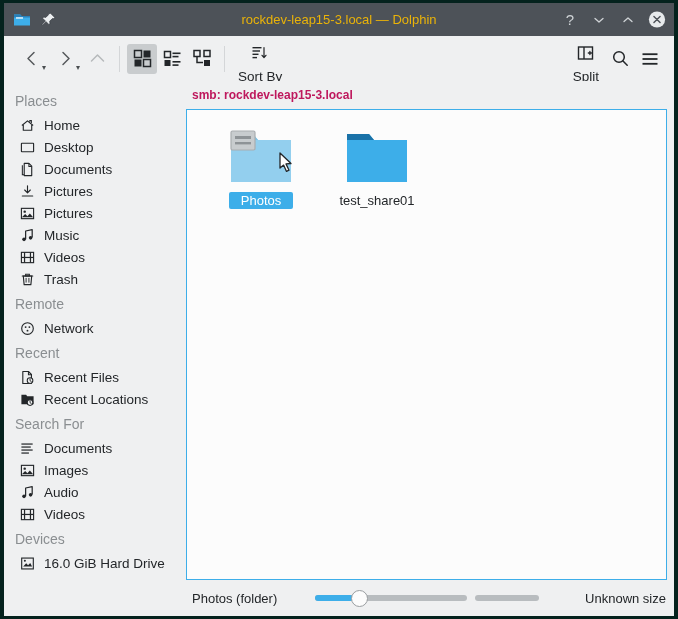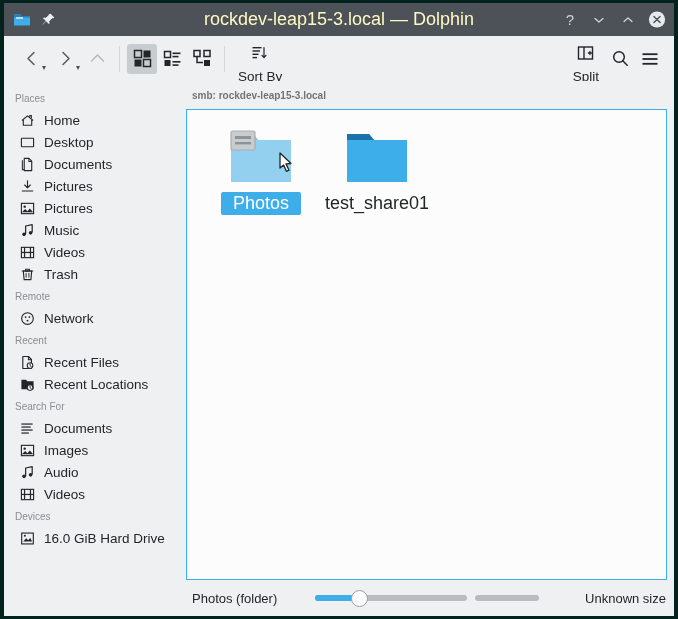--- a/index.html
+++ b/index.html
@@ -38,22 +38,22 @@
     display: flex;
     align-items: center;
     padding-left: 9px;
     gap: 10px;
     z-index: 2;
   }
   #titlebar .tb-title {
     position: absolute;
     left: 0; right: 0;
     text-align: center;
-    color: #fef9c3;
-    font-size: 18px;
+    color: #eab308;
+    font-size: 13px;
     pointer-events: none;
   }
   #titlebar .tb-right {
     position: absolute;
     right: 8px;
     top: 0;
     height: 33px;
     display: flex;
     align-items: center;
     gap: 11px;
@@ -113,21 +113,21 @@
     width: 182px;
     flex: 0 0 182px;
     background: #eff0f1;
     padding-top: 6px;
     overflow: hidden;
     font-size: 13.5px;
     color: #232629;
   }
   .sb-group {
     color: #8a8e91;
-    font-size: 10px;
+    font-size: 14px;
     padding: 6px 0 5px 11px;
   }
   .sb-item {
     display: flex;
     align-items: center;
     gap: 9px;
     height: 22px;
     padding-left: 15px;
     cursor: pointer;
     white-space: nowrap;
@@ -145,23 +145,23 @@
     display: flex;
     flex-direction: column;
     min-width: 0;
     padding: 0 7px 0 0;
   }
   #urlbar {
     height: 28px;
     display: flex;
     align-items: center;
     padding-left: 6px;
-    font-size: 10px;
+    font-size: 12px;
     font-weight: bold;
-    color: #737373;
+    color: #be185d;
     flex: 0 0 auto;
   }
   #viewframe {
     flex: 1 1 auto;
     border: 1px solid #3daee9;
     background: #fcfcfc;
     position: relative;
     min-height: 0;
     overflow: hidden;
   }
@@ -175,21 +175,21 @@
     width: 116px;
     display: flex;
     flex-direction: column;
     align-items: center;
     padding-top: 4px;
     cursor: pointer;
   }
   .folder-box { position: relative; width: 64px; height: 60px; }
   .item-label {
     margin-top: 6px;
-    font-size: 18px;
+    font-size: 13px;
     color: #232629;
     padding: 1px 12px;
     border-radius: 2px;
     max-width: 108px;
     text-align: center;
     white-space: nowrap;
     overflow: hidden;
   }
   .item-label.selected {
     background: #3daee9;

